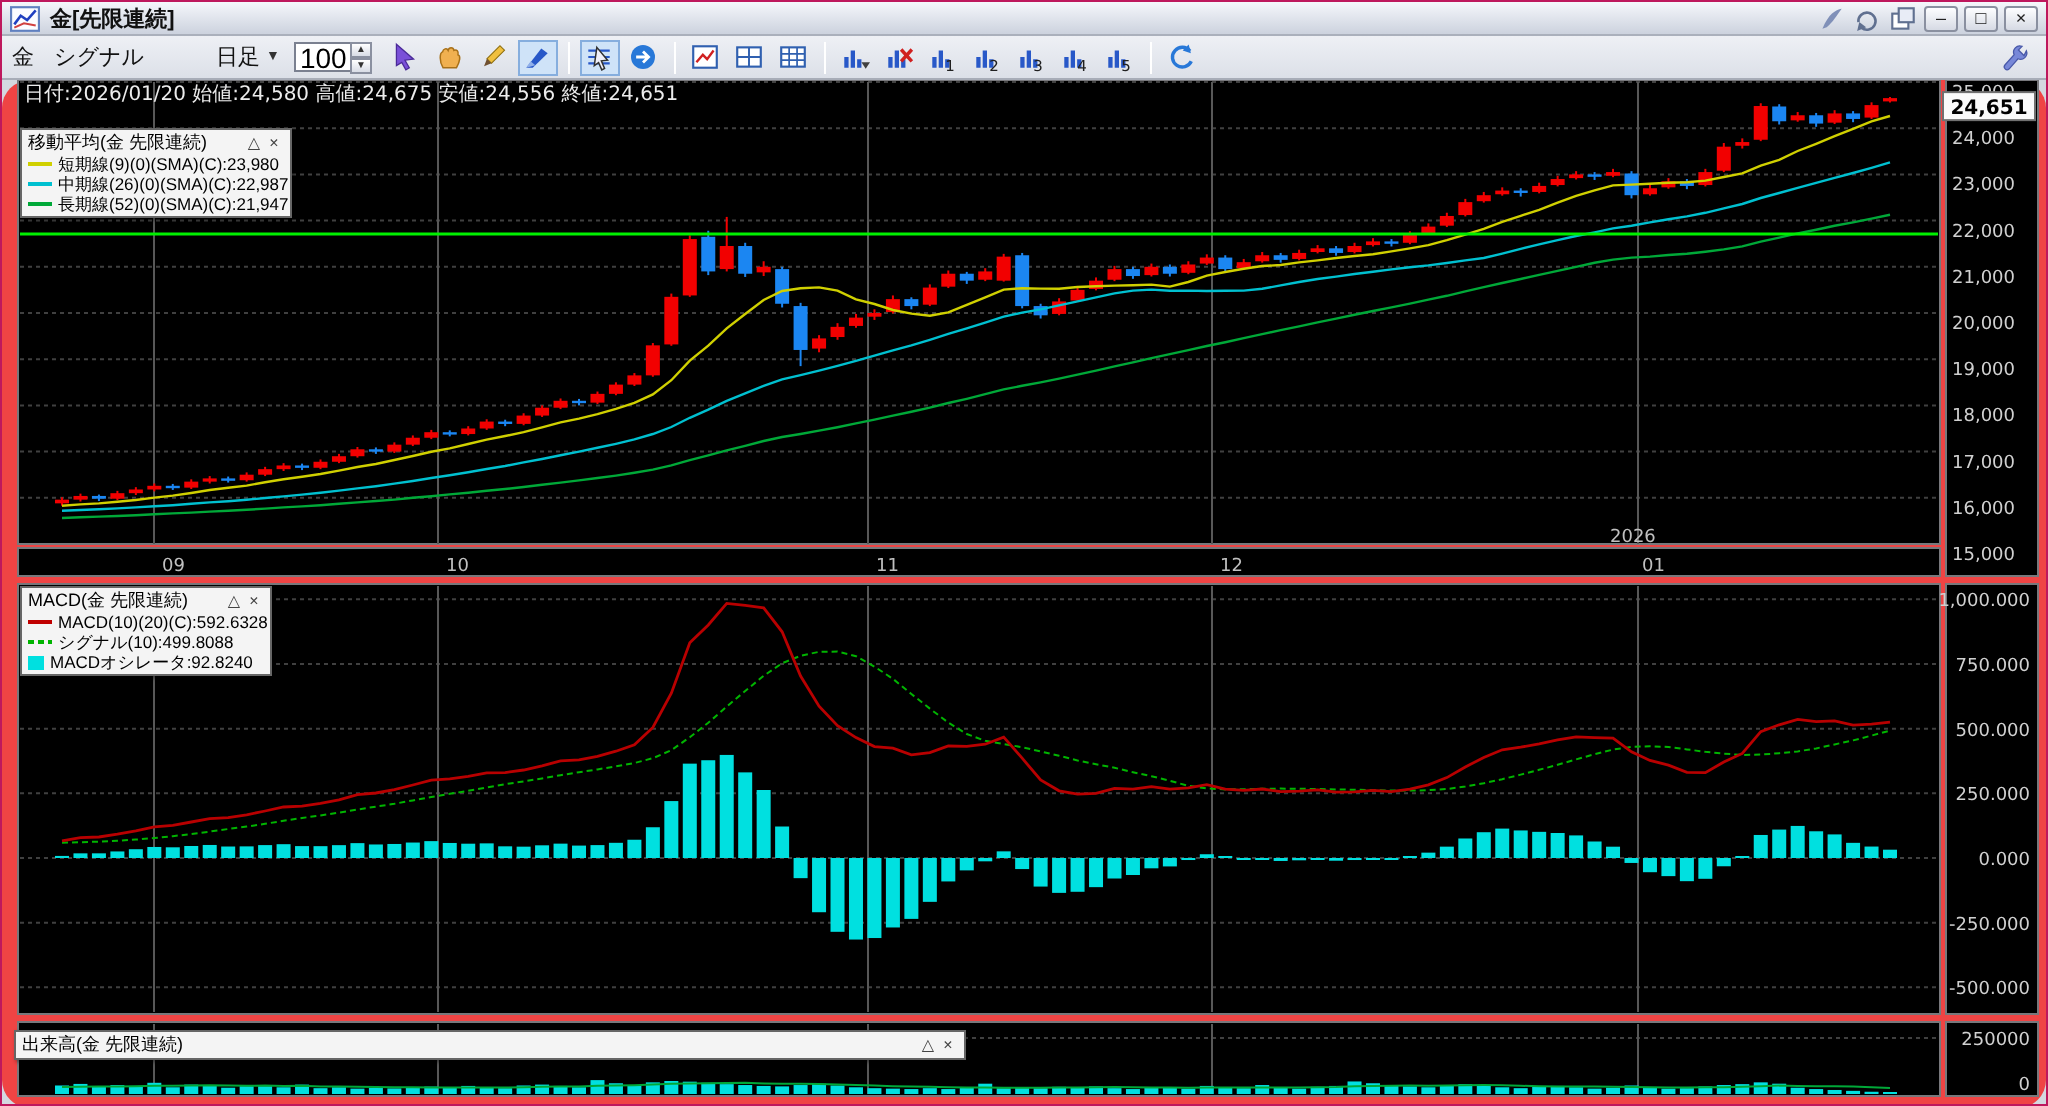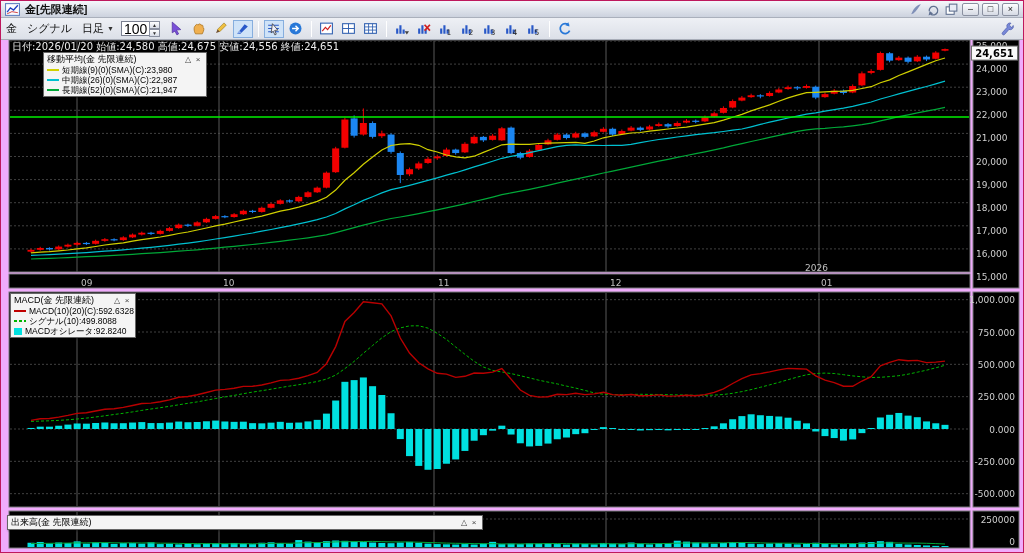--- a/index.html
+++ b/index.html
@@ -9,33 +9,33 @@
   .titlebar{height:17px;display:flex;align-items:center;gap:5px;padding:0 4px;
     background:linear-gradient(#f5f7fb,#ccd2de);border-bottom:1px solid #aab0bc;font-size:11px;color:#111;}
   .titlebar .ttl{font-weight:bold;}
   .tb-right{margin-left:auto;display:flex;align-items:center;gap:3px;}
   .tb-ic{width:15px;height:13px;display:flex;align-items:center;justify-content:center;}
   .winbtn{width:17px;height:13px;border:1px solid #8a90a0;border-radius:2px;
     background:linear-gradient(#fdfeff,#d6dae4);font-size:9px;line-height:10px;text-align:center;color:#222;}
   .toolbar{height:22px;display:flex;align-items:center;gap:3px;padding:0 5px;
     background:linear-gradient(#eef0f5,#dce0e8);border-bottom:1px solid #a8adb8;font-size:11px;color:#111;position:relative;}
   .toolbar .lbl{margin-right:7px;}
-  .dd{display:flex;align-items:center;gap:3px;margin-right:4px;}
+  .dd{display:flex;align-items:center;gap:3px;margin-right:4px;margin-left:26px;}
   .dd .arr{font-size:7px;color:#333;}
   .spin{display:flex;align-items:center;margin-right:4px;}
   .spin input{width:28px;height:15px;font-size:14px;padding:0 2px;border:1px solid #7a8090;
     border-right:none;font-family:"Liberation Sans",sans-serif;}
   .spin .sp-col{display:flex;flex-direction:column;}
   .spin .sp-b{width:11px;height:8px;font-size:5px;line-height:6px;text-align:center;
     border:1px solid #8a90a0;background:linear-gradient(#fff,#d8dce6);color:#333;}
   .sep{width:1px;height:16px;background:#a8aeba;border-right:1px solid #fff;margin:0 3px;}
   .tool{width:20px;height:18px;display:flex;align-items:center;justify-content:center;border:1px solid transparent;}
   .tool.selected{background:#cfe3f8;border:1px solid #86aede;}
   .wrench{position:absolute;right:6px;top:2px;}
-  .content{position:relative;height:514px;background:#f0abfc;}
+  .content{position:relative;height:514px;background:#ef4444;border-radius:14px;}
   svg text{font-family:"DejaVu Sans","Liberation Sans",sans-serif;}
   .legend{position:absolute;background:#f4f4f4;border:1px solid #666;
     box-shadow:1px 1px 2px rgba(0,0,0,.45);font-size:8.5px;color:#000;padding:1px 3px;line-height:1.2;z-index:5;}
   .legend .ttl-row{display:flex;align-items:center;font-size:9px;}
   .legend .ttl-row .sp{flex:1;}
   .legend .lgbtn{width:10px;text-align:center;color:#444;font-size:8px;line-height:9px;}
   .legend .row{display:flex;align-items:center;gap:3px;white-space:nowrap;}
   .legend .sw{width:12px;height:2px;flex:0 0 auto;}
   .legend .sw.block{width:8px;height:7px;}
   .legend .sw.dash{background:repeating-linear-gradient(90deg,currentColor 0 3px,transparent 3px 5px);}
@@ -713,21 +713,21 @@
         <g>
           <text x="80" y="245.5" font-size="9" fill="#c0c0c0">09</text>
           <text x="222" y="245.5" font-size="9" fill="#c0c0c0">10</text>
           <text x="437" y="245.5" font-size="9" fill="#c0c0c0">11</text>
           <text x="609" y="245.5" font-size="9" fill="#c0c0c0">12</text>
           <text x="820" y="245.5" font-size="9" fill="#c0c0c0">01</text>
           <text x="804" y="231" font-size="9" fill="#c0c0c0">2026</text>
         </g>
       </svg>
 
-    <div class="legend" id="lg-ma" style="left:9px;top:12px;width:164px;margin-left:33px;">
+    <div class="legend" id="lg-ma" style="left:9px;top:24px;width:136px;">
         <div class="ttl-row">
           <span>移動平均(金 先限連続)</span>
           <span class="sp"></span>
           <span class="lgbtn">△</span>
           <span class="lgbtn">×</span>
         </div>
         <div class="row">
           <span class="sw" style="background: rgb(208, 208, 0);"></span>
           <span>短期線(9)(0)(SMA)(C):23,980</span>
         </div>

